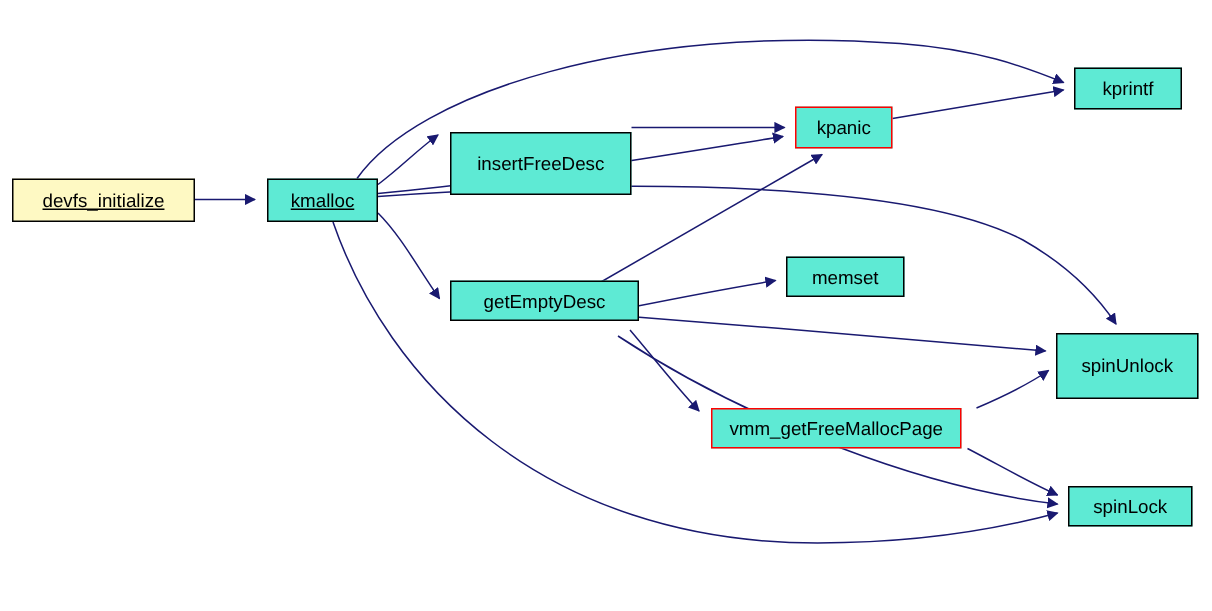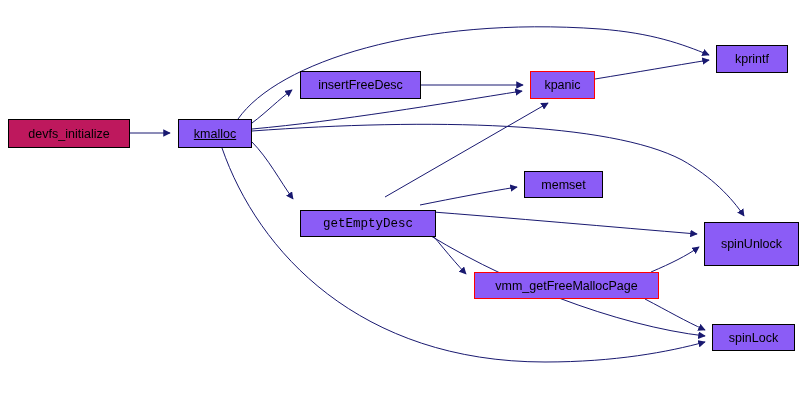--- a/index.html
+++ b/index.html
@@ -8,27 +8,27 @@
     width:808px;height:407px;
     font-family:"Liberation Sans", sans-serif;
     background:#ffffff;
     overflow:hidden;
   }
   svg.edges{position:absolute;left:0;top:0;width:808px;height:407px;}
   .node{
     position:absolute;
     box-sizing:border-box;
     border:1px solid #000000;
-    background:#8b5cf6;
+    background:#5eead4;
     display:flex;align-items:center;justify-content:center;
     font-size:12.5px;color:#000000;
     white-space:nowrap;
     padding:0 6px;
   }
-  .node.root{background:#be185d;}
+  .node.root{background:#fef9c3;text-decoration:underline;}
   .node.highlight{border-color:#ff0000;}
 </style>
 </head>
 <body>
 
 <div class="canvas">
 
   <svg class="edges" viewBox="0 0 808 407" xmlns="http://www.w3.org/2000/svg">
     <defs>
       <marker id="arrow" viewBox="0 0 10 10" refX="9" refY="5" markerWidth="7.5" markerHeight="7.5" orient="auto">
@@ -68,29 +68,29 @@
       <path d="M651,272 C672,263 686,256 699,247" marker-end="url(#arrow)"></path>
 
       <path d="M645,299 C668,311 685,321 705,330" marker-end="url(#arrow)"></path>
     </g>
   </svg>
 
   <div class="node root" style="left:8px;top:119px;width:122px;height:29px;">devfs_initialize</div>
 
   <div class="node" style="left:178px;top:119px;width:74px;height:29px;text-decoration:underline;">kmalloc</div>
 
-  <div class="node" style="left:300px;top:71px;width:121px;height:28px;">insertFreeDesc</div>
+  <div class="node" style="left:300px;top:88px;width:121px;height:42px;">insertFreeDesc</div>
 
   <div class="node highlight" style="left:530px;top:71px;width:65px;height:28px;">kpanic</div>
 
   <div class="node" style="left:716px;top:45px;width:72px;height:28px;">kprintf</div>
 
   <div class="node" style="left:524px;top:171px;width:79px;height:27px;">memset</div>
 
-  <div class="node" style="left:300px;top:210px;width:136px;height:27px;font-family:Liberation Mono, monospace;">getEmptyDesc</div>
+  <div class="node" style="left:300px;top:187px;width:126px;height:27px;">getEmptyDesc</div>
 
   <div class="node" style="left:704px;top:222px;width:95px;height:44px;">spinUnlock</div>
 
-  <div class="node highlight" style="left:474px;top:272px;width:185px;height:27px;">vmm_getFreeMallocPage</div>
+  <div class="node highlight" style="left:474px;top:272px;width:167px;height:27px;">vmm_getFreeMallocPage</div>
 
   <div class="node" style="left:712px;top:324px;width:83px;height:27px;">spinLock</div>
 
 </div>
 
 </body></html>

